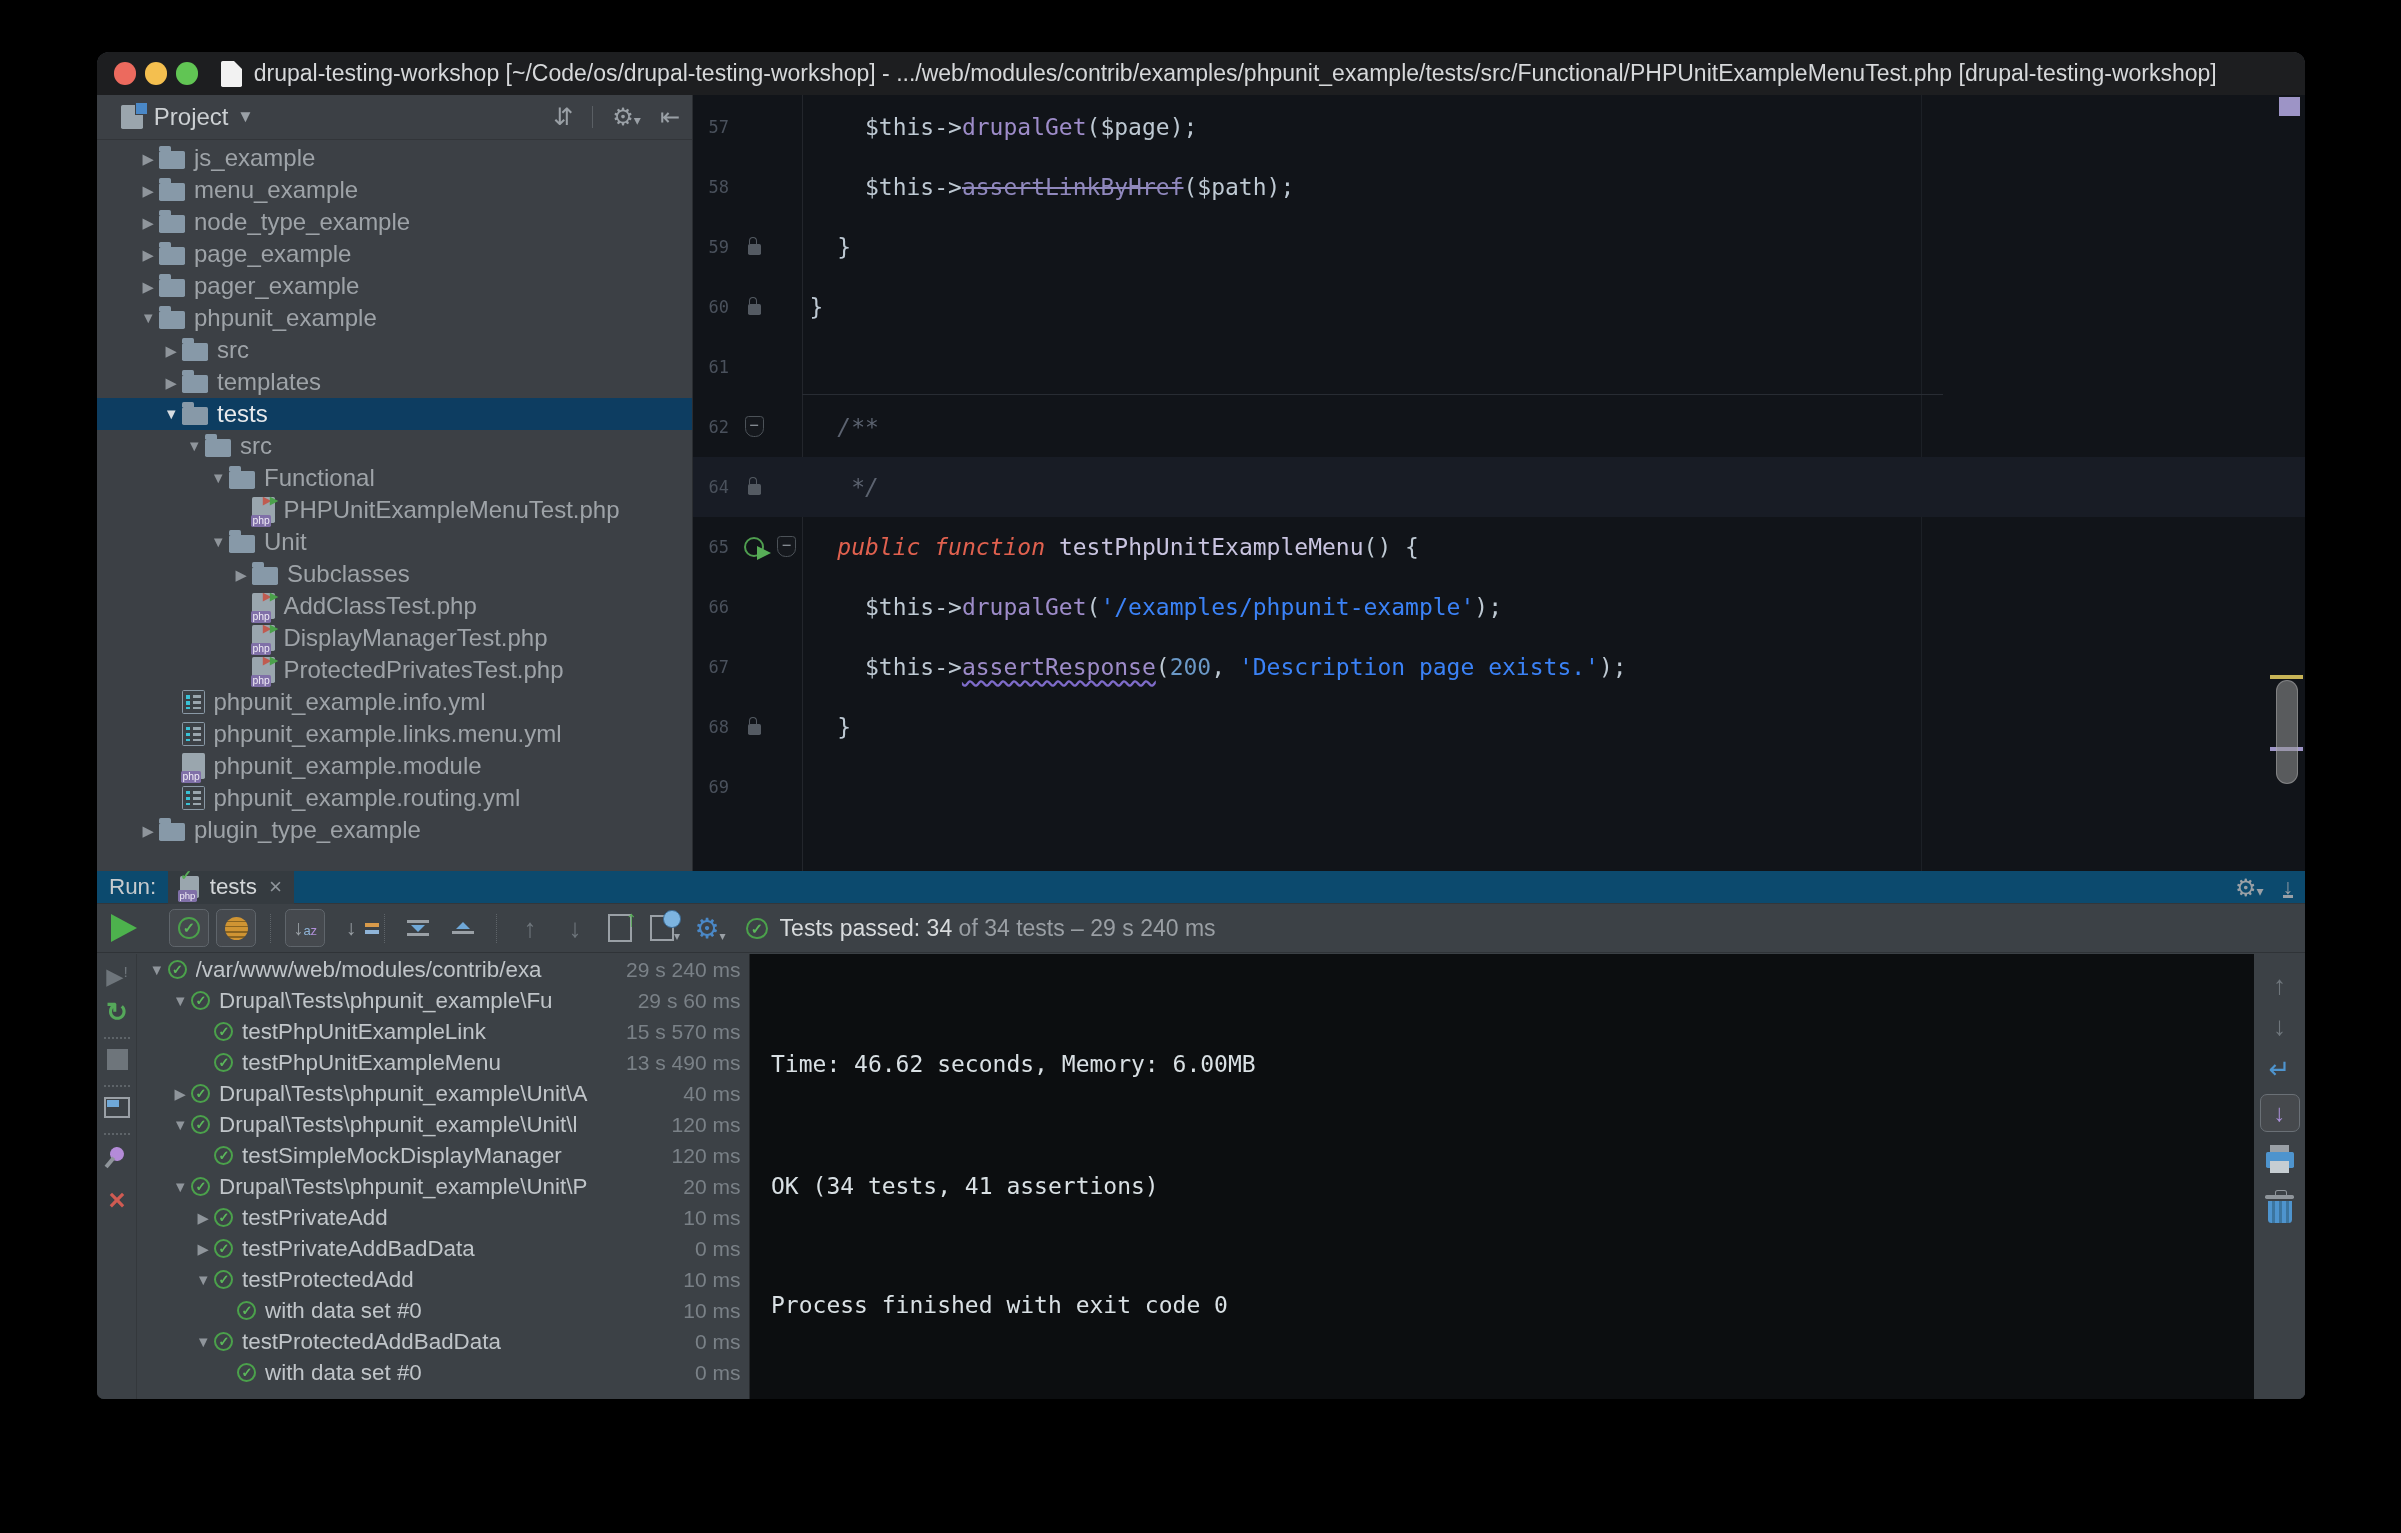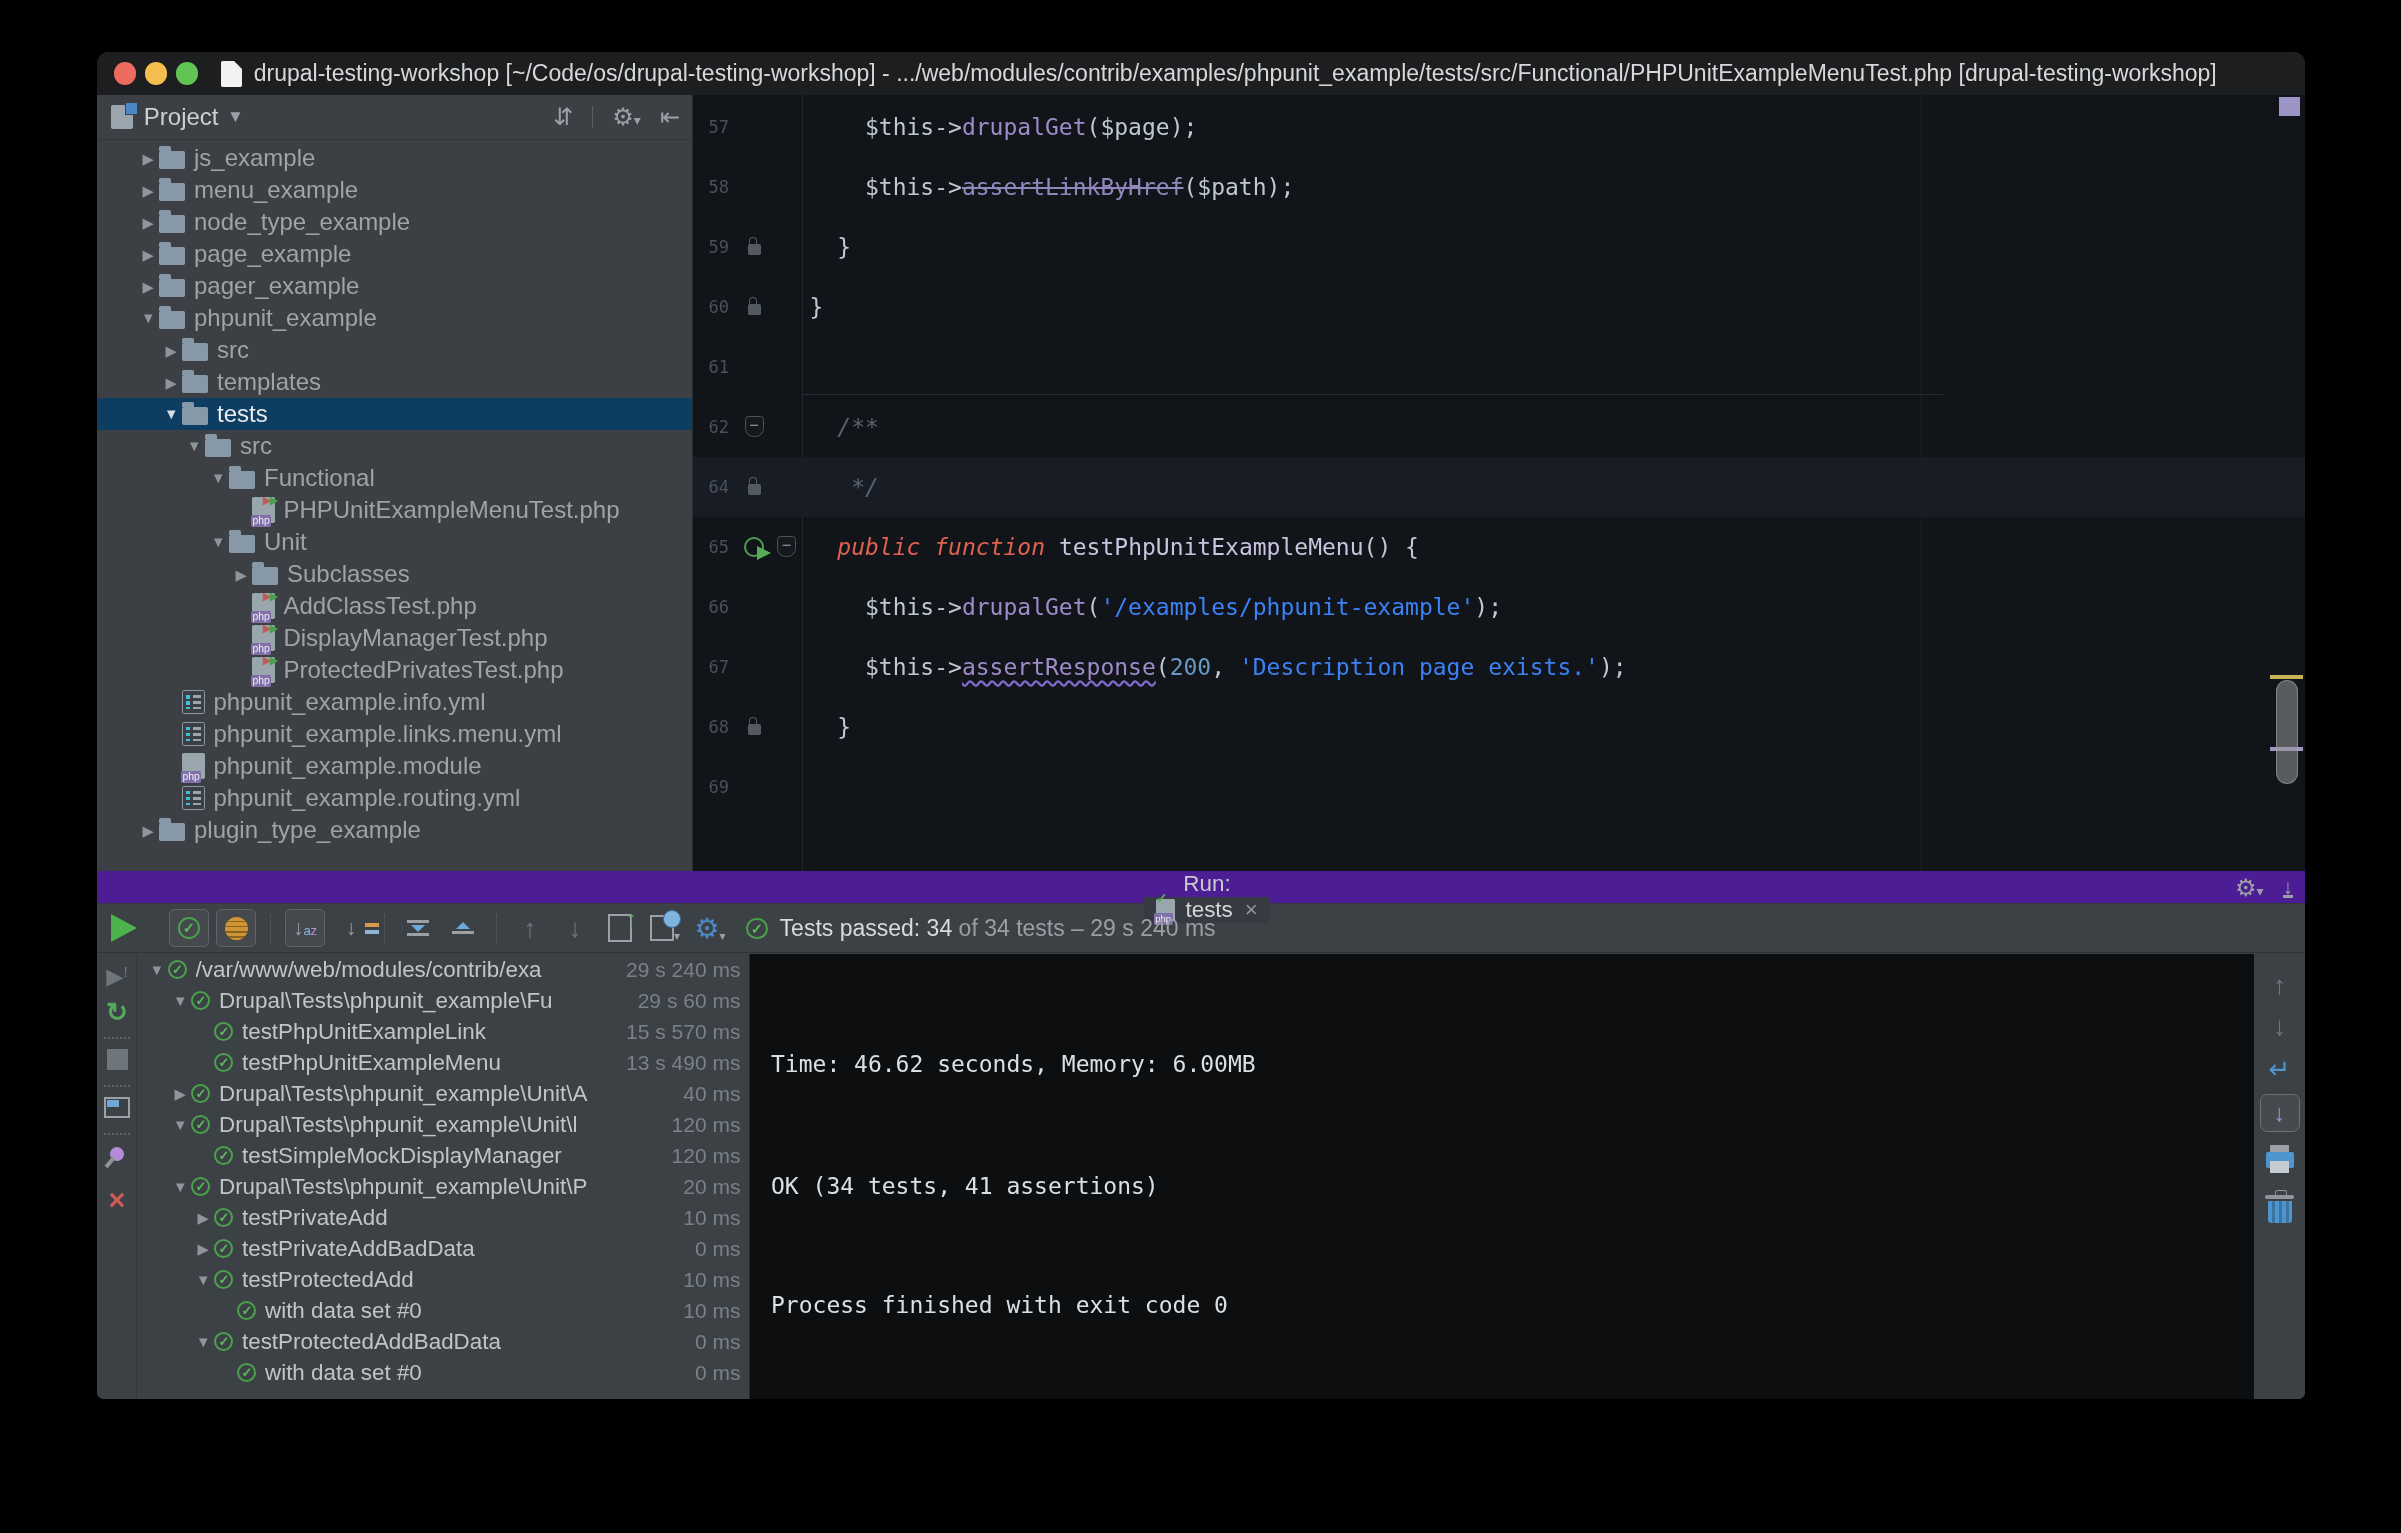--- a/index.html
+++ b/index.html
@@ -13,21 +13,21 @@
   .tl.yellow{background:#f4bf4f;}
   .tl.green{background:#61c554;}
   .doc-ico{width:21px;height:26px;background:#f2f2f2;border-radius:1.7px;margin:0 12px 0 22.4px;position:relative;}
   .doc-ico::after{content:"";position:absolute;right:0;top:0;border:4.3px solid #1d1e20;border-left-color:transparent;border-bottom-color:transparent;}
   #title-text{color:#d6d8da;font-size:23px;white-space:nowrap;overflow:hidden;}
 
   
   #main{position:absolute;left:0;top:43px;width:100%;height:776px;display:flex;}
   
   #project{width:596px;height:100%;background:#3c4045;border-right:0.9px solid #2a2d31;position:relative;}
-  #project-header{height:45px;display:flex;align-items:center;border-bottom:0.9px solid #323539;padding-left:14px;}
+  #project-header{height:45px;display:flex;align-items:center;border-bottom:0.9px solid #323539;padding-left:24px;}
   .pp-ico{width:22.4px;height:24px;background:#9aa5ad;border-radius:1.7px;position:relative;margin-right:10.4px;}
   .pp-ico::after{content:"";position:absolute;right:-4.3px;top:-3.5px;width:11.2px;height:11.2px;background:#4a88c7;border:1.7px solid #3c4045;}
   #project-title{color:#ccd0d3;font-size:24px;}
   .hdr-caret{color:#9aa0a6;font-size:17px;margin-left:8.6px;}
   #project-header .spacer{flex:1;}
   .hdr-ico{color:#9aa0a6;font-size:24px;margin-right:19px;}
   .hdr-sep{width:0.9px;height:22.4px;background:#5a5f64;margin-right:19px;}
   #project-tree{position:absolute;top:47px;left:0;right:0;bottom:0;overflow:hidden;}
   .ptree-row{height:32px;display:flex;align-items:center;color:#9ea3a8;font-size:24px;white-space:nowrap;}
   .ptree-row.sel{background:#0d3d61;color:#e8eaec;}
@@ -68,21 +68,21 @@
   .foldmark{width:19px;height:21.6px;border:1.7px solid #4c5258;border-radius:3.5px 3.5px 8.6px 8.6px;color:#8a9097;font-size:15.5px;line-height:17px;text-align:center;background:#15181d;}
   
   #insp-square{position:absolute;right:5.2px;top:1.7px;width:21px;height:19px;background:#9d94c6;}
   #scroll-thumb{position:absolute;right:7px;top:585px;width:22.4px;height:104px;background:rgba(150,150,150,.55);border:0.9px solid rgba(190,190,190,.4);border-radius:11.2px;z-index:2;}
   .stripe-mark{position:absolute;right:1.7px;width:33px;height:4.3px;z-index:1;}
   #mark-yellow{top:580px;background:#c8b457;}
   #mark-purple{top:652px;background:#9d94c6;}
 
   
   #runpanel{position:absolute;left:0;top:819px;width:100%;height:528px;background:#3c4146;}
-  #run-tabrow{height:33px;background:#4c1d95;display:flex;align-items:center;border-bottom:0.9px solid #33373b;position:relative;flex-direction:column;}
+  #run-tabrow{height:33px;background:#0c4a6e;display:flex;align-items:center;border-bottom:0.9px solid #33373b;position:relative;}
   #run-label{color:#c7cbce;font-size:22.4px;margin-left:12px;}
   #run-tab{height:33px;background:#353b40;display:flex;align-items:center;padding:0 12px;margin-left:12px;}
   .tab-php-ico{width:19px;height:22.4px;background:#9aa6ae;border-radius:1.7px;position:relative;margin-right:10.4px;}
   .tab-php-ico::before{content:"✓";position:absolute;top:-8.6px;left:0;color:#57ad57;font-size:14px;font-weight:bold;}
   .tab-php-ico::after{content:"php";position:absolute;left:-2.6px;bottom:-3.5px;background:#8070a8;color:#f0ecf7;font-size:9.5px;line-height:11.2px;padding:0 1.7px;border-radius:1.7px;}
   #run-tab-title{color:#d3d6d8;font-size:22.4px;}
   #run-tab-close{color:#8f959b;font-size:22.4px;margin-left:12px;}
   #run-tabrow-right{position:absolute;right:12px;top:0;height:33px;display:flex;align-items:center;gap:19px;}
   .gearwrap{color:#9aa0a6;font-size:24px;}
   .dl-ico{color:#9aa0a6;font-size:21px;border-bottom:3.5px solid #9aa0a6;line-height:17px;}

